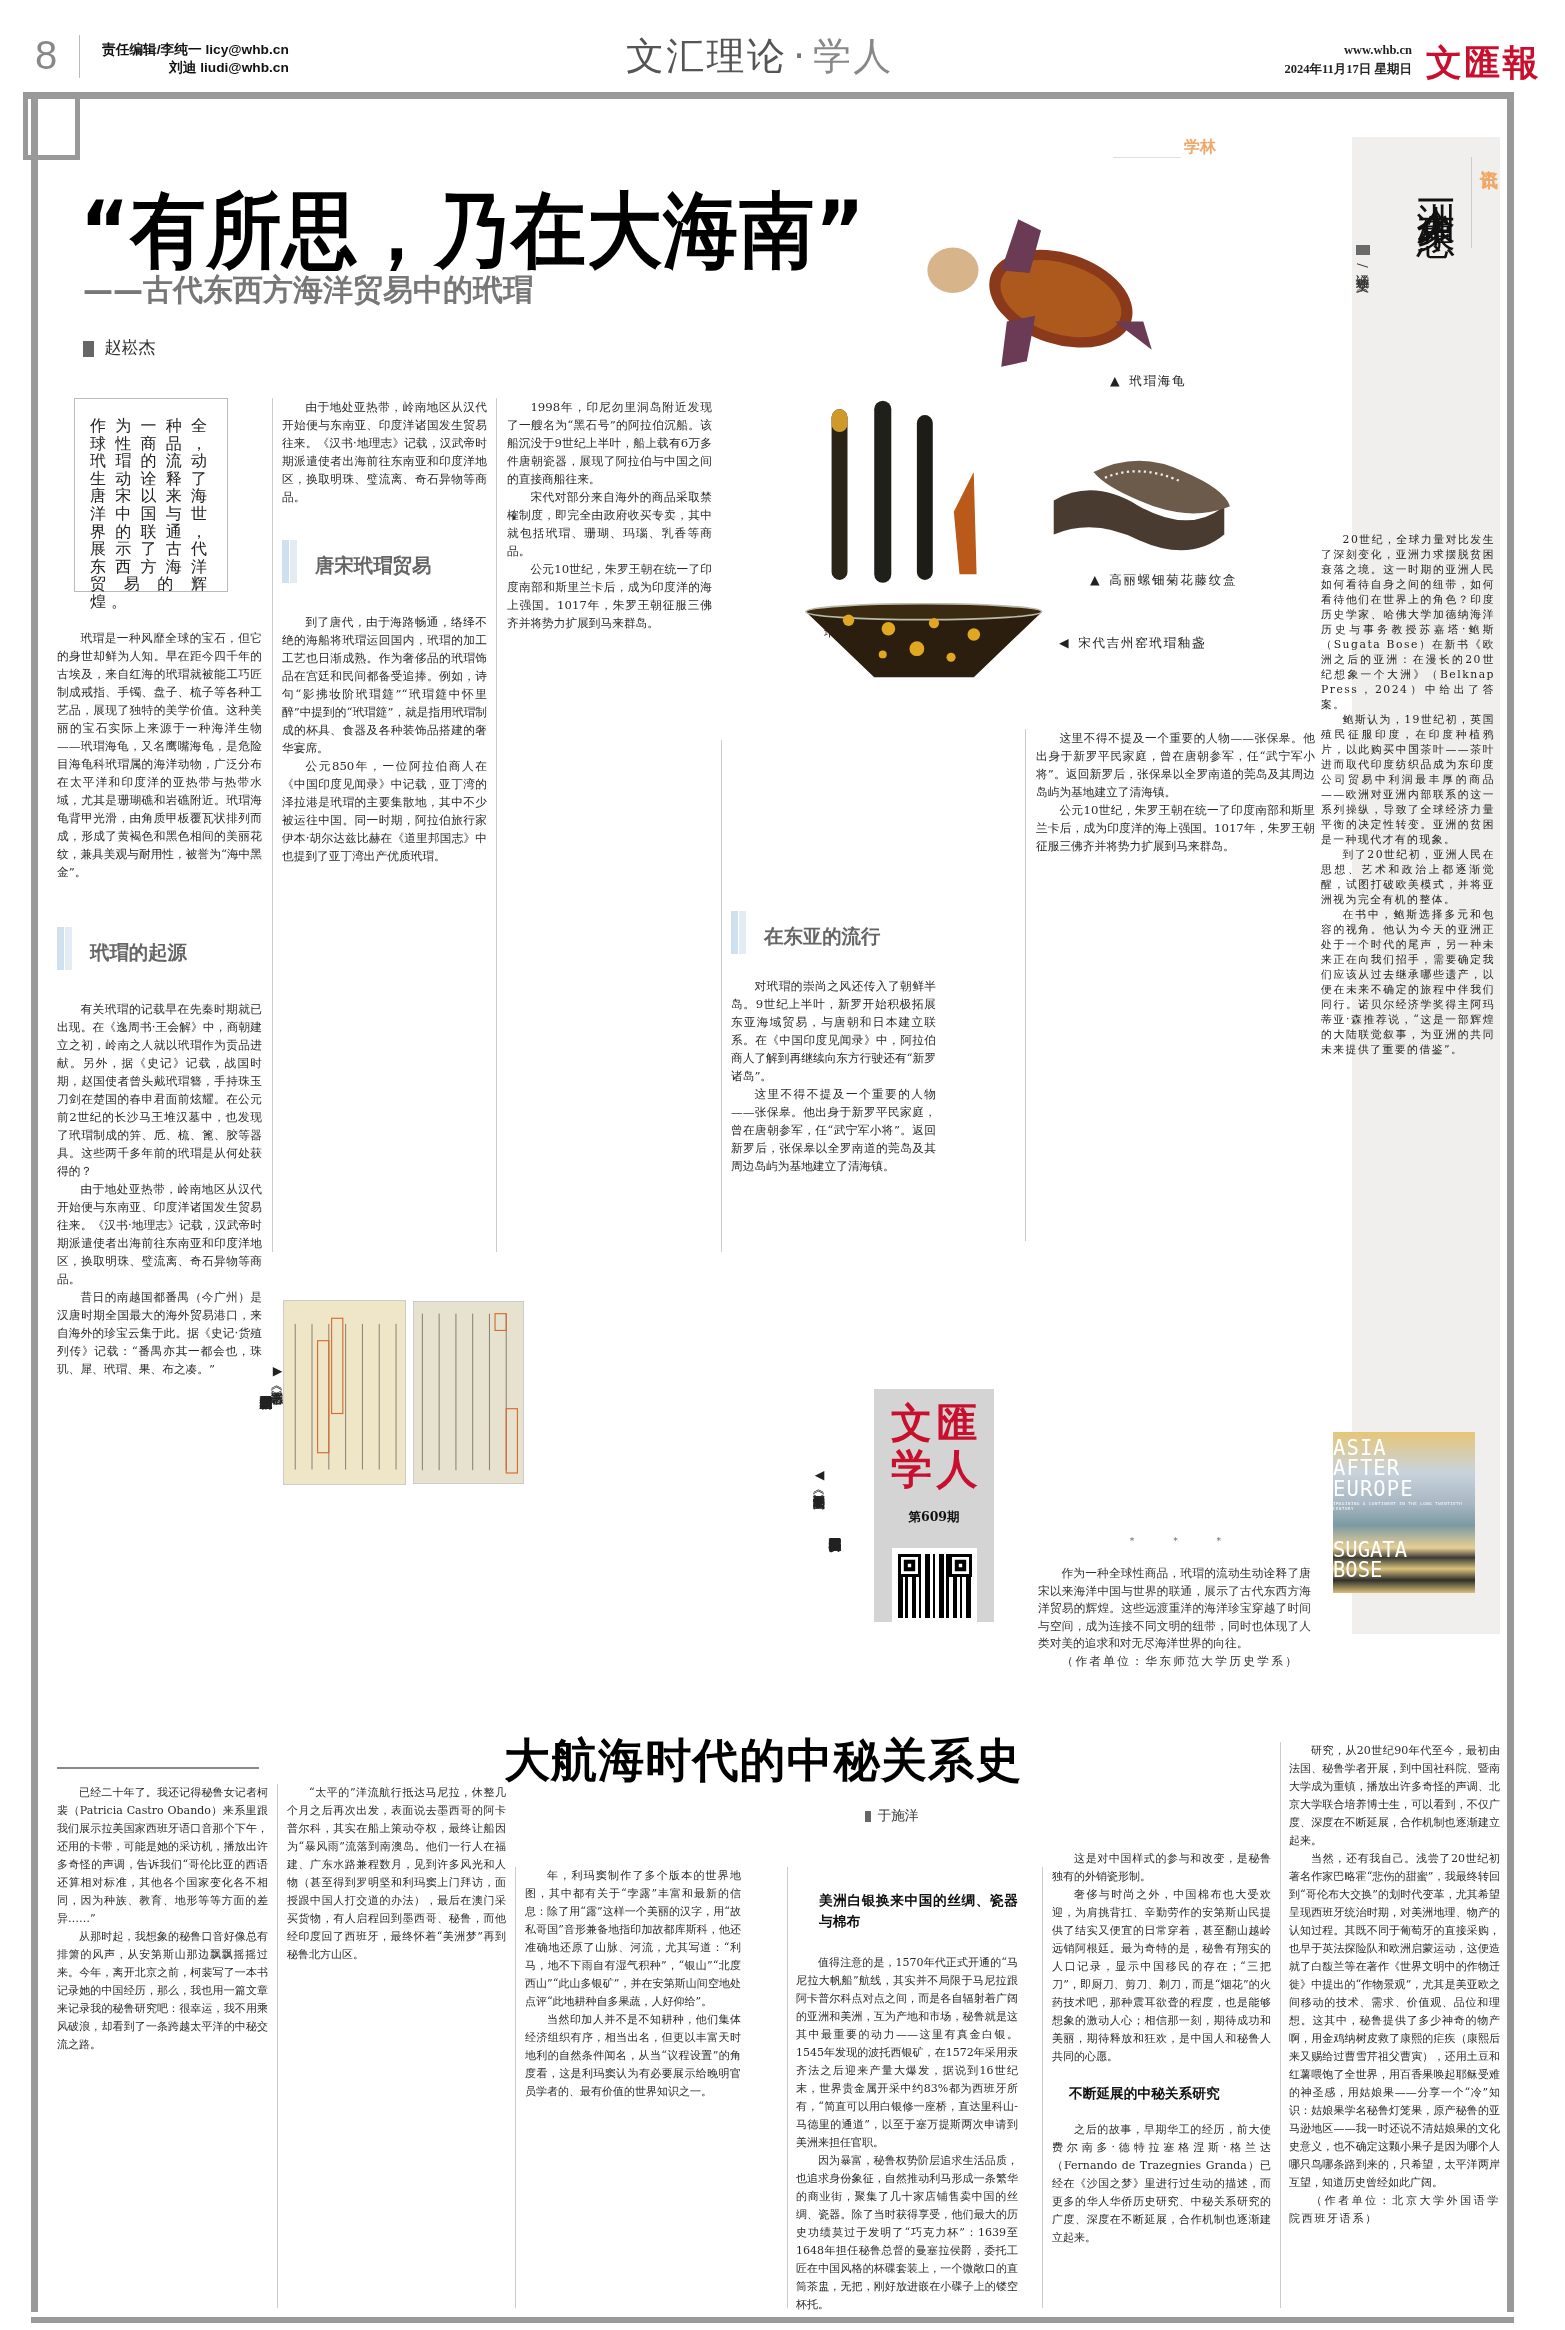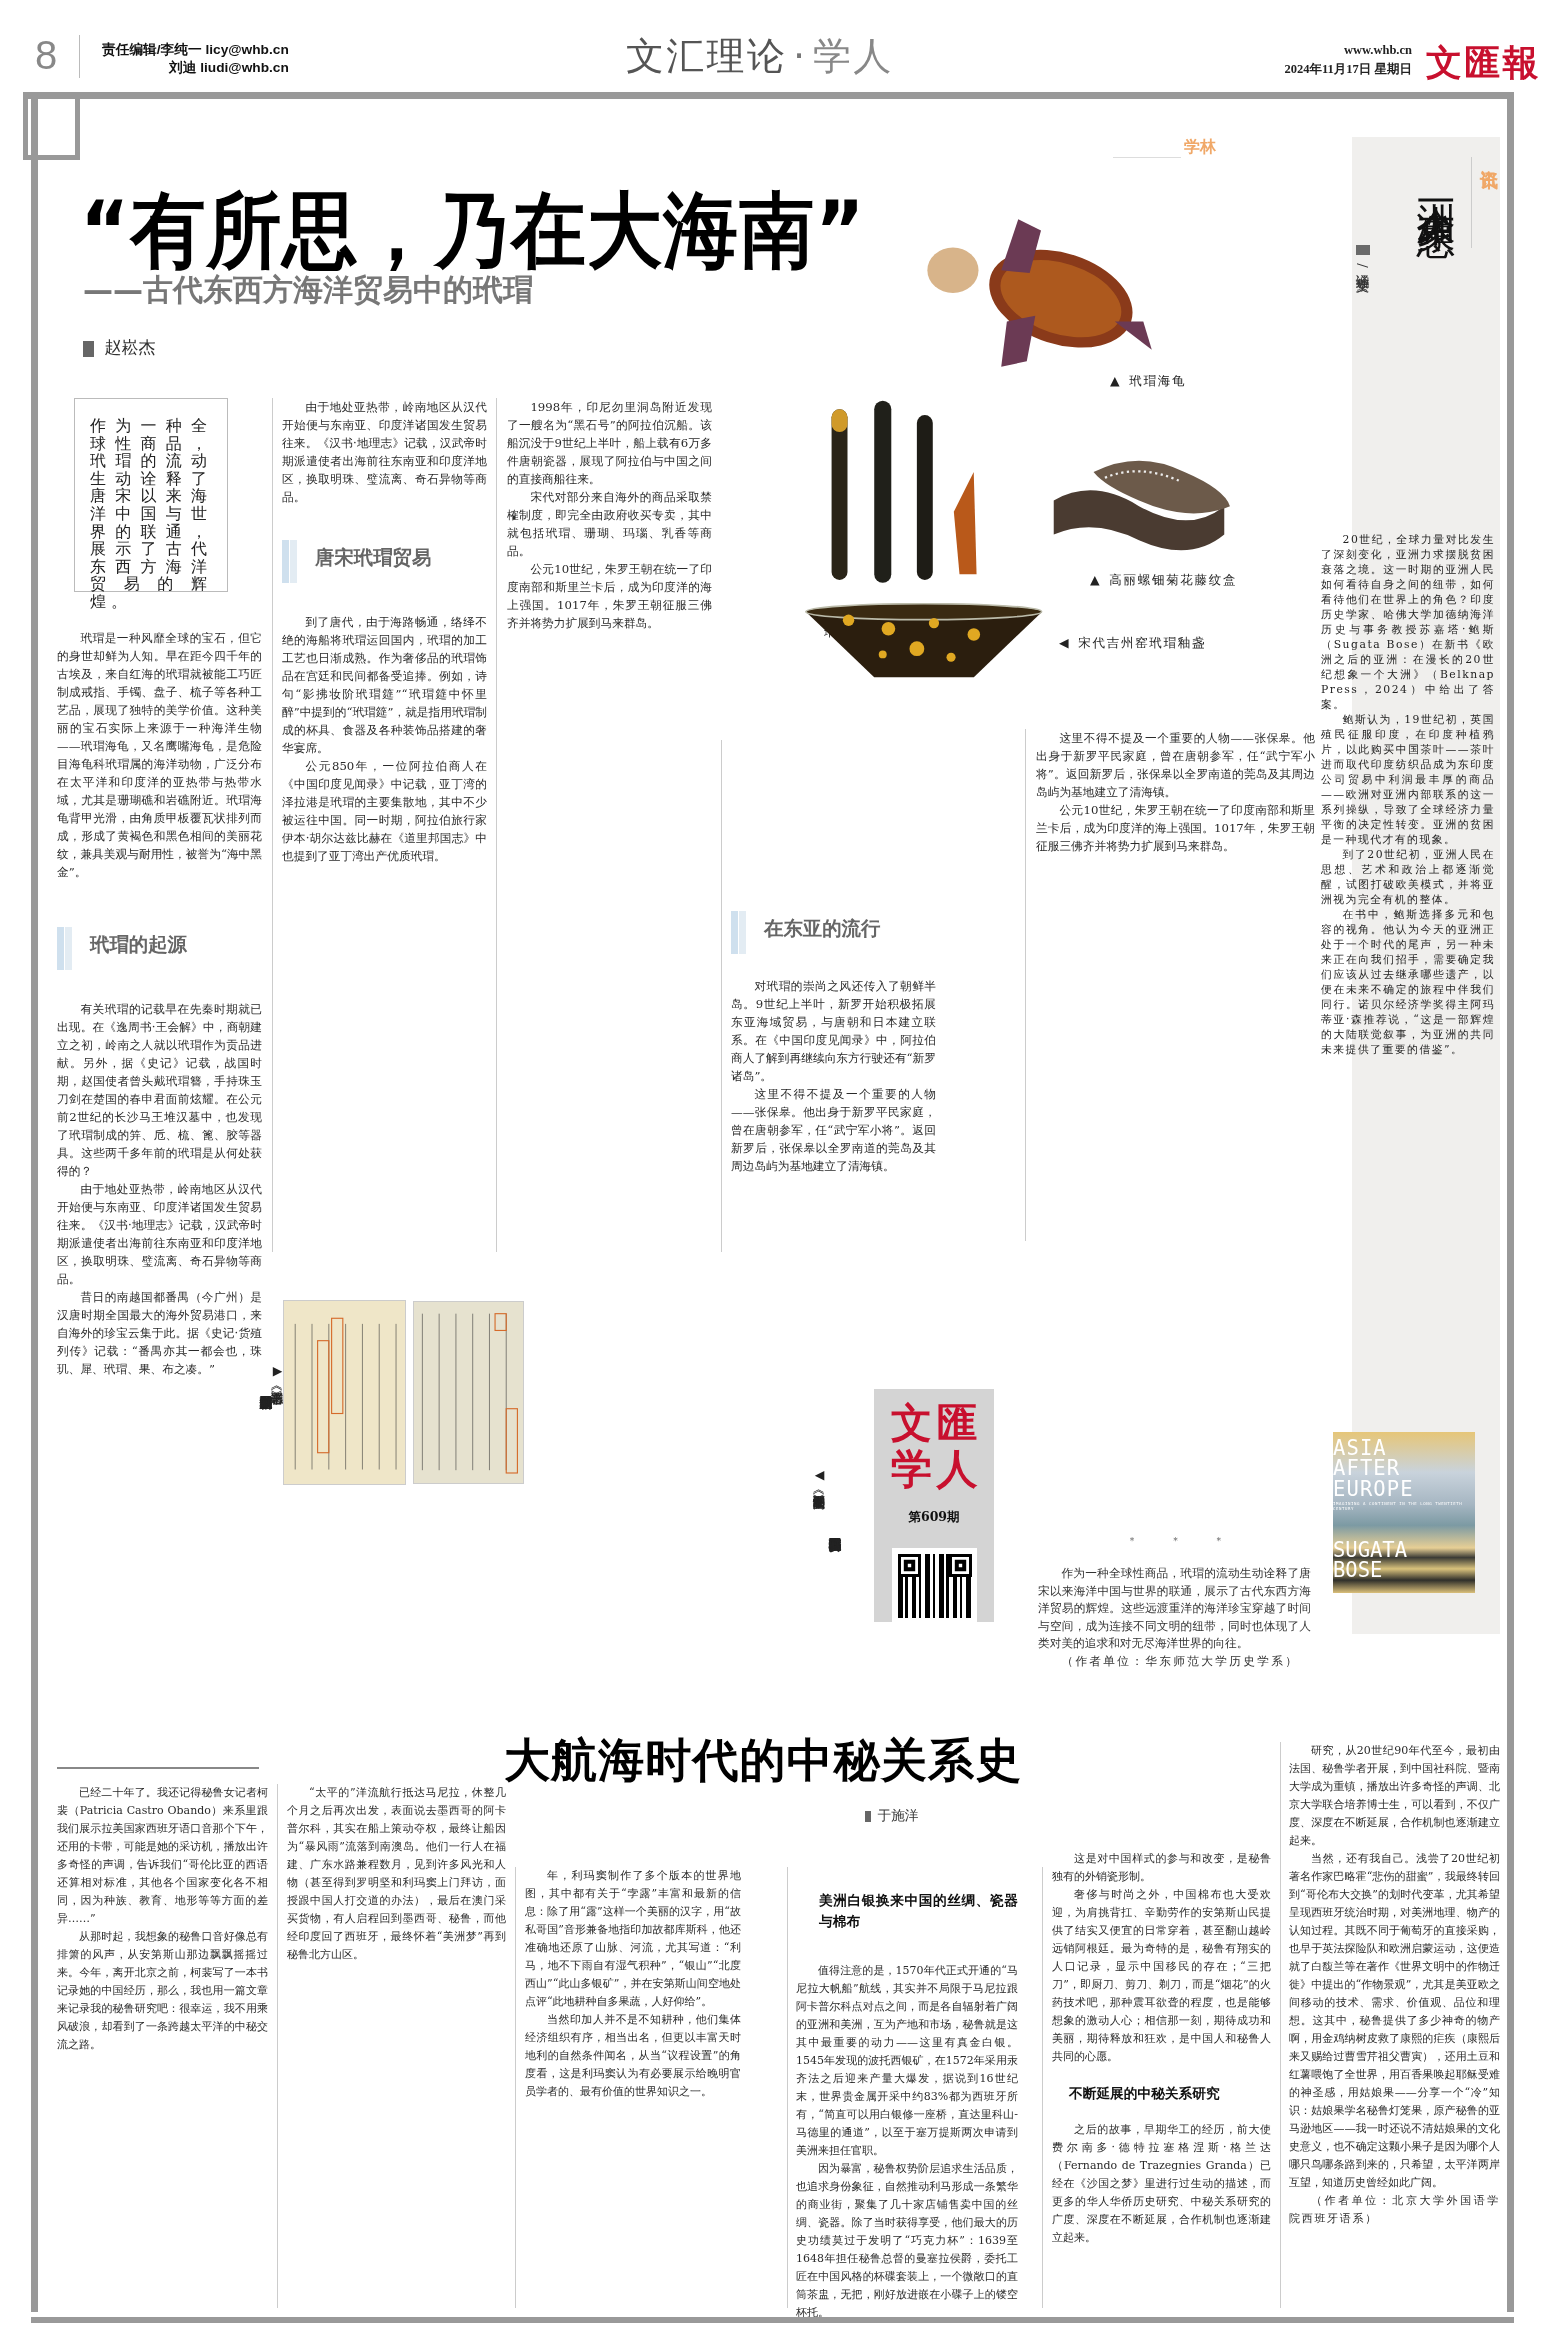--- a/index.html
+++ b/index.html
@@ -24,21 +24,21 @@
 .byline{left:83px;top:336px;font-size:17px;color:#333;font-family:"DejaVu Serif",serif}
 .byline .sq{display:inline-block;width:11.4px;height:16px;background:#666;margin-right:10.2px;vertical-align:middle}
 .label-xuelin{left:1184px;top:137px;font-family:"DejaVu Sans",sans-serif;font-weight:bold;font-size:16px;color:#f0a868}
 .label-xuelin-line{left:1113px;top:157px;width:68px;height:1.1px;background:#ddd}
 .pullbox{left:74px;top:398px;width:154px;height:194px;border:1.1px solid #bbb;padding:18px 15px;font-size:16px;line-height:17.6px;letter-spacing:5.1px;text-align:justify;font-family:"DejaVu Serif",serif}
 .col{font-size:11.7px;line-height:18px;text-align:justify;font-family:"DejaVu Serif",serif;color:#2a2a2a}
 .col p{text-indent:2em}
 .colsep{width:0.6px;background:#ccc}
 .subtitle-box{height:43px;position:relative}
 .subtitle-box .bar{position:absolute;left:0;top:0;width:15px;height:43px;background:linear-gradient(90deg,#cfe0ee 0 45%,#fff 45% 55%,#e3ecf3 55% 100%)}
-.subtitle-box .txt{position:absolute;left:33px;top:9px;font-family:"DejaVu Sans",sans-serif;font-weight:bold;font-size:19.4px;color:#666}
+.subtitle-box .txt{position:absolute;left:33px;top:17px;font-family:"DejaVu Sans",sans-serif;font-weight:bold;font-size:19.4px;color:#666}
 .caption{font-size:12.5px;color:#222;font-family:"DejaVu Serif",serif;letter-spacing:1.7px}
 .caption .tri{font-size:12.5px;margin-right:8px}
 
 .img-turtle{left:916px;top:219px;width:250px;height:148px}
 .img-pins{left:820px;top:398px;width:171px;height:199px}
 .img-box{left:1042px;top:455px;width:194px;height:108px}
 .img-bowl{left:803px;top:603px;width:242px;height:80px}
 
 .sidebar{left:1352px;top:137px;width:148px;height:1497px;background:#f0efed}
 .zixun{left:1477px;top:155px;font-family:"DejaVu Sans",sans-serif;font-weight:bold;font-size:18px;color:#f0a868;writing-mode:vertical-rl;letter-spacing:1.1px}
@@ -290,21 +290,21 @@
 <div class="abs col2" style="left:287px;top:1784px;width:219px">
   <p>“太平的”洋流航行抵达马尼拉，休整几个月之后再次出发，表面说去墨西哥的阿卡普尔科，其实在船上策动夺权，最终让船因为“暴风雨”流落到南澳岛。他们一行人在福建、广东水路兼程数月，见到许多风光和人物（甚至得到罗明坚和利玛窦上门拜访，面授跟中国人打交道的办法），最后在澳门采买货物，有人启程回到墨西哥、秘鲁，而他经印度回了西班牙，最终怀着“美洲梦”再到秘鲁北方山区。</p>
 </div>
 <div class="abs colsep" style="left:515px;top:1867px;height:441px"></div>
 <div class="abs col2" style="left:525px;top:1867px;width:216px">
   <p>年，利玛窦制作了多个版本的世界地图，其中都有关于“孛露”丰富和最新的信息：除了用“露”这样一个美丽的汉字，用“故私哥国”音形兼备地指印加故都库斯科，他还准确地还原了山脉、河流，尤其写道：“利马，地不下雨自有湿气积种”，“银山”“北度西山”“此山多银矿”，并在安第斯山间空地处点评“此地耕种自多果蔬，人好仰给”。</p>
   <p>当然印加人并不是不知耕种，他们集体经济组织有序，相当出名，但更以丰富天时地利的自然条件闻名，从当“议程设置”的角度看，这是利玛窦认为有必要展示给晚明官员学者的、最有价值的世界知识之一。</p>
 </div>
 <div class="abs colsep" style="left:787px;top:1867px;height:441px"></div>
 <div class="abs col2" style="left:796px;top:1867px;width:222px">
-  <div class="sub2" style="margin:23px 0 31px 23px">美洲白银换来中国的丝绸、瓷器与棉布</div>
+  <div class="sub2" style="margin:23px 0 23px 23px">美洲白银换来中国的丝绸、瓷器与棉布</div>
   <p>值得注意的是，1570年代正式开通的“马尼拉大帆船”航线，其实并不局限于马尼拉跟阿卡普尔科点对点之间，而是各自辐射着广阔的亚洲和美洲，互为产地和市场，秘鲁就是这其中最重要的动力——这里有真金白银。1545年发现的波托西银矿，在1572年采用汞齐法之后迎来产量大爆发，据说到16世纪末，世界贵金属开采中约83%都为西班牙所有，“简直可以用白银修一座桥，直达里科山-马德里的通道”，以至于塞万提斯两次申请到美洲来担任官职。</p>
   <p>因为暴富，秘鲁权势阶层追求生活品质，也追求身份象征，自然推动利马形成一条繁华的商业街，聚集了几十家店铺售卖中国的丝绸、瓷器。除了当时获得享受，他们最大的历史功绩莫过于发明了“巧克力杯”：1639至1648年担任秘鲁总督的曼塞拉侯爵，委托工匠在中国风格的杯碟套装上，一个微敞口的直筒茶盅，无把，刚好放进嵌在小碟子上的镂空杯托。</p>
 </div>
 <div class="abs colsep" style="left:1042px;top:1867px;height:441px"></div>
 <div class="abs col2" style="left:1052px;top:1850px;width:219px">
   <p>这是对中国样式的参与和改变，是秘鲁独有的外销瓷形制。</p>
   <p>奢侈与时尚之外，中国棉布也大受欢迎，为肩挑背扛、辛勤劳作的安第斯山民提供了结实又便宜的日常穿着，甚至翻山越岭远销阿根廷。最为奇特的是，秘鲁有翔实的人口记录，显示中国移民的存在；“三把刀”，即厨刀、剪刀、剃刀，而是“烟花”的火药技术吧，那种震耳欲聋的程度，也是能够想象的激动人心；相信那一刻，期待成功和美丽，期待释放和狂欢，是中国人和秘鲁人共同的心愿。</p>
   <div class="sub2" style="margin:17px 0 17px 17px">不断延展的中秘关系研究</div>
   <p>之后的故事，早期华工的经历，前大使费尔南多·德特拉塞格涅斯·格兰达（Fernando de Trazegnies Granda）已经在《沙国之梦》里进行过生动的描述，而更多的华人华侨历史研究、中秘关系研究的广度、深度在不断延展，合作机制也逐渐建立起来。</p>
 </div>

